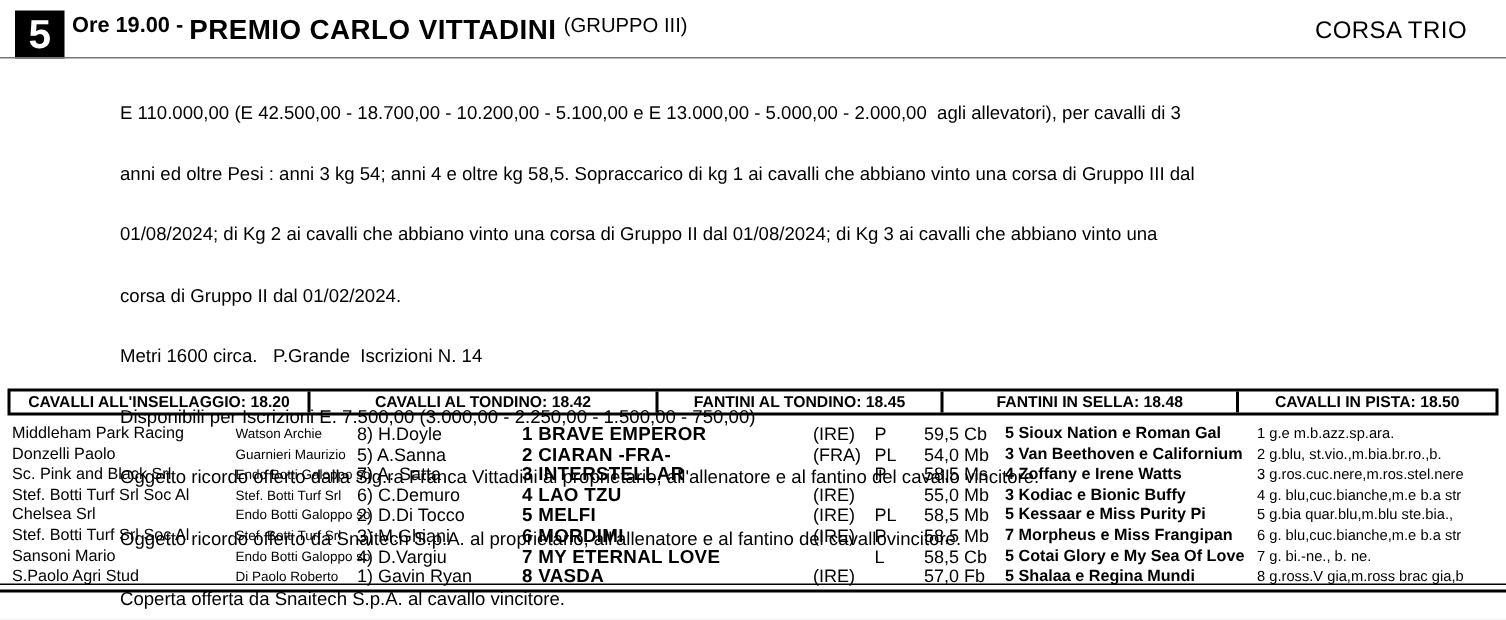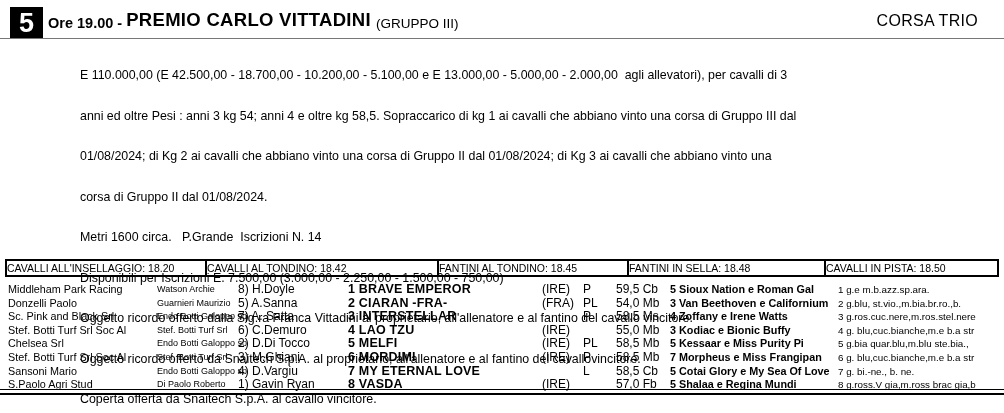--- a/index.html
+++ b/index.html
@@ -6,40 +6,40 @@
   .page{
     position:relative;width:1004px;height:413px;background:#ffffff;
     font-family:"Liberation Sans",sans-serif;color:#000;overflow:hidden;
     margin:0 auto;
   }
   
   .race-num-box{
     position:absolute;left:10px;top:7px;width:33px;height:32px;background:#000;
     color:#fff;font-weight:bold;font-size:27px;display:flex;align-items:center;justify-content:center;
   }
-  .header-line{position:absolute;left:48px;top:9px;white-space:pre;display:flex;align-items:flex-end;}
+  .header-line{position:absolute;left:48px;top:9px;white-space:pre;display:flex;align-items:flex-start;}
   .hdr-time{font-weight:bold;font-size:14.5px;}
   .hdr-title{font-weight:bold;font-size:18.5px;letter-spacing:.3px;}
   .hdr-group{font-size:13.5px;margin-left:5px;}
   .hdr-right{position:absolute;right:26px;top:12px;font-size:16px;letter-spacing:.3px;margin-left:24px;}
   .hr-thin{position:absolute;left:0;top:38px;width:1004px;height:1px;background:#777;}
   
   .conditions{
     position:absolute;left:80px;top:42px;width:922px;
     font-size:12.4px;line-height:13.5px;white-space:pre-wrap;
   }
   .cl{height:13.5px;overflow:visible;white-space:pre;}
   .cl b{font-weight:normal;}
   
   .schedule{
     position:absolute;left:5px;top:259px;width:994px;height:18px;
     display:flex;border:2px solid #000;box-sizing:border-box;
   }
   .sched-cell{
-    font-weight:normal;font-size:10.5px;line-height:14px;
+    font-weight:bold;font-size:10.5px;line-height:14px;text-align:center;
     box-sizing:border-box;overflow:hidden;white-space:nowrap;
   }
   .sched-cell + .sched-cell{border-left:2px solid #000;}
   .sc0{width:198px;} .sc1{width:232px;} .sc2{width:190px;} .sc3{width:197px;} .sc4{flex:1;}
   
   .entries{position:absolute;left:0;top:283px;width:1004px;height:108px;}
   .entry-row{position:absolute;left:0;width:1004px;height:13.6px;line-height:13.6px;white-space:nowrap;}
   .entry-row span{position:absolute;top:0;white-space:pre;}
   .c-owner   {left:8px;   font-size:10.8px;}
   .c-trainer {left:157px; font-size:9px;}
@@ -68,21 +68,21 @@
     <span class="hdr-title">PREMIO CARLO VITTADINI</span>
     <span class="hdr-group">(GRUPPO III)</span>
   </div>
   <div class="hdr-right">CORSA TRIO</div>
   <div class="hr-thin"></div>
 
   <div class="conditions">
     <div class="cl"><b>E 110.000,00</b><span> (</span><b>E 42.500,00 - </b><span>18.700,00 - 10.200,00 - 5.100,00 e </span><b>E 13.000,00 - </b><span>5.000,00 - 2.000,00  agli allevatori), per cavalli di 3</span></div>
     <div class="cl">anni ed oltre Pesi : anni 3 kg 54; anni 4 e oltre kg 58,5. Sopraccarico di kg 1 ai cavalli che abbiano vinto una corsa di Gruppo III dal</div>
     <div class="cl">01/08/2024; di Kg 2 ai cavalli che abbiano vinto una corsa di Gruppo II dal 01/08/2024; di Kg 3 ai cavalli che abbiano vinto una</div>
-    <div class="cl">corsa di Gruppo II dal 01/08/2024.</div>
+    <div class="cl">corsa di Gruppo II dal 01/02/2024.</div>
     <div class="cl"><b>Metri 1600 circa.</b><span>   P.Grande  Iscrizioni N. 14</span></div>
     <div class="cl">Disponibili per Iscrizioni E. 7.500,00 (3.000,00 - 2.250,00 - 1.500,00 - 750,00)</div>
     <div class="cl">Oggetto ricordo offerto dalla Sig.ra Franca Vittadini al proprietario, all'allenatore e al fantino del cavallo vincitore.</div>
     <div class="cl">Oggetto ricordo offerto da Snaitech S.p.A. al proprietario, all'allenatore e al fantino del cavallovincitore.</div>
     <div class="cl">Coperta offerta da Snaitech S.p.A. al cavallo vincitore.</div>
     
     
     
     
     

